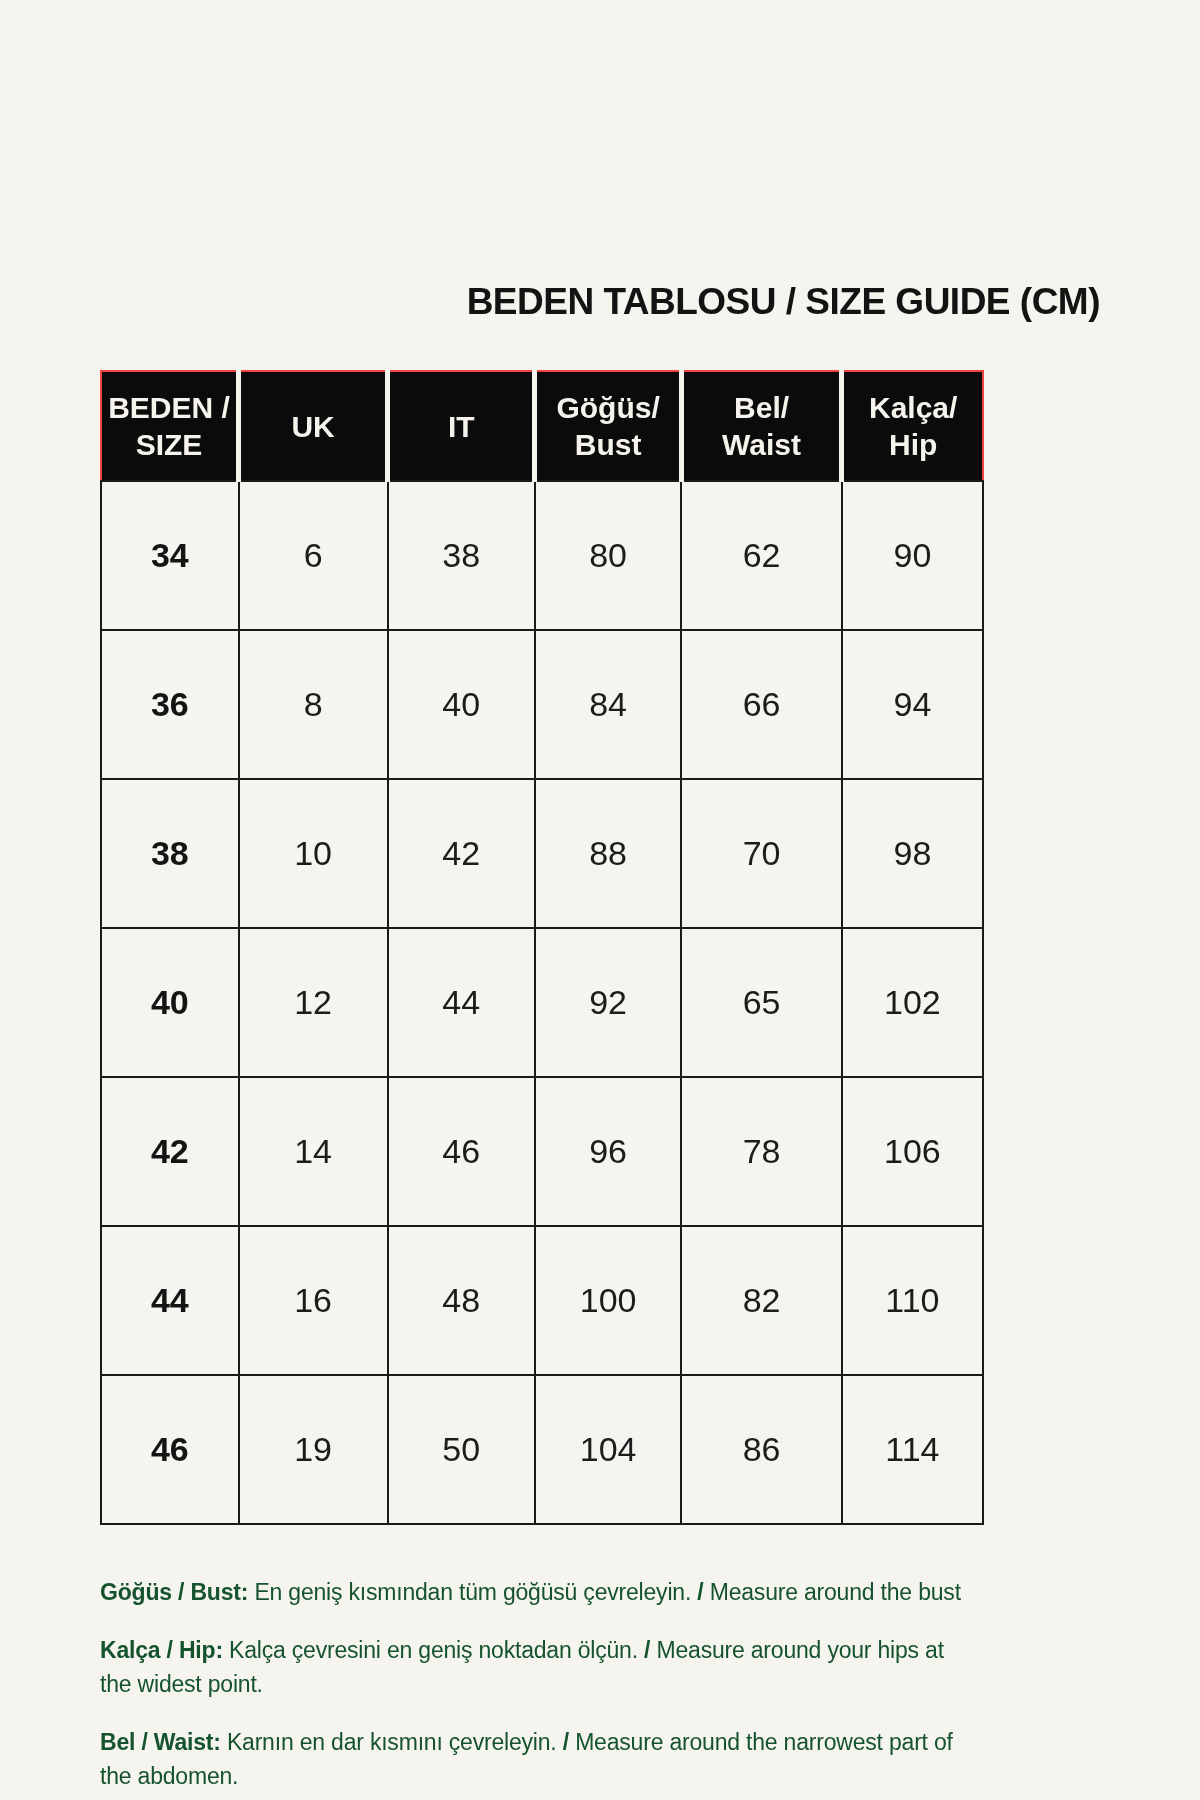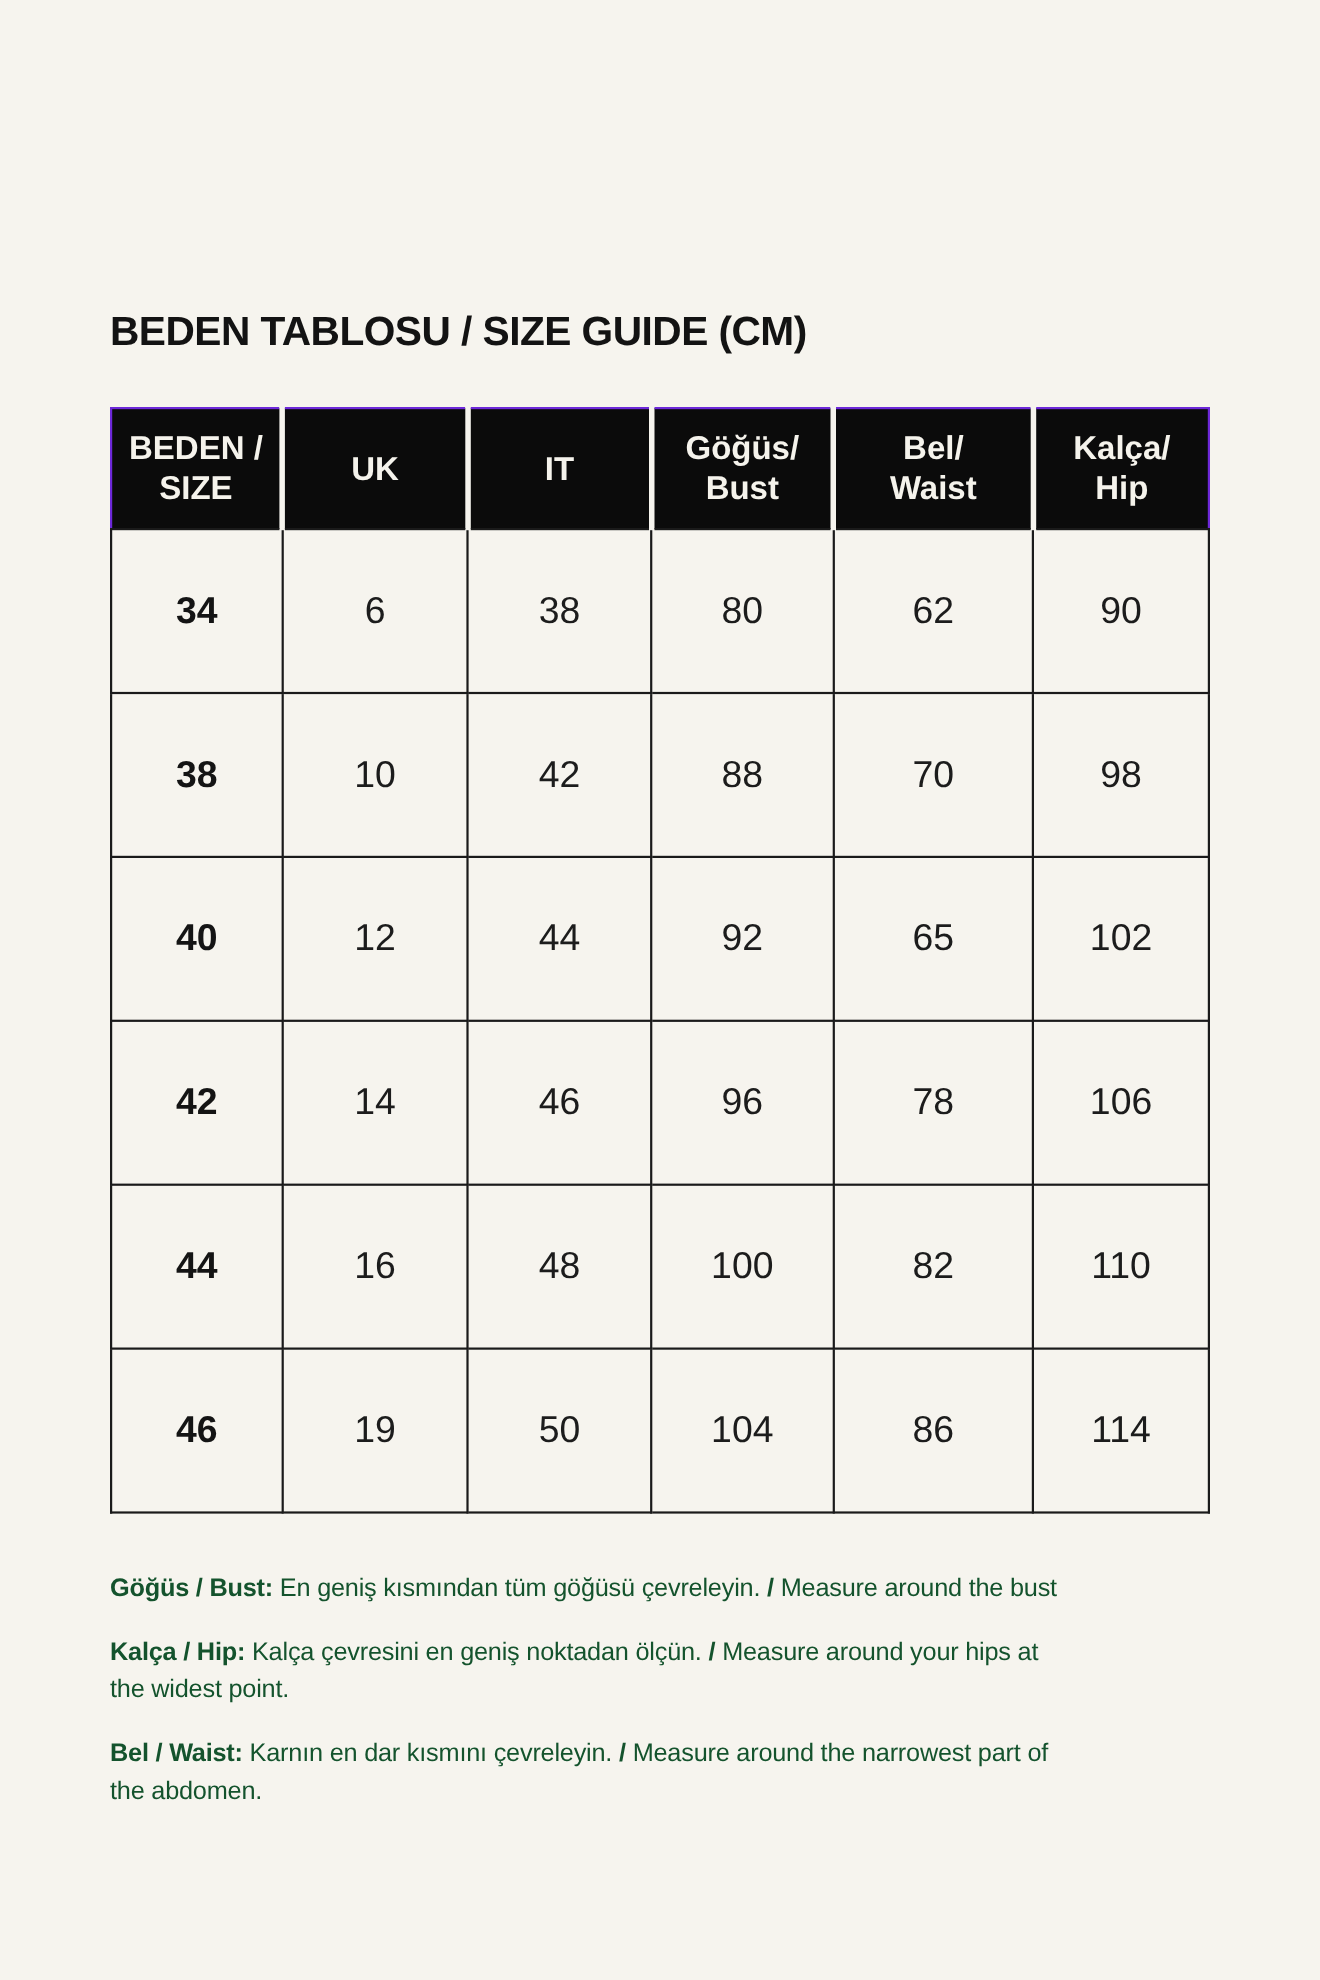--- a/index.html
+++ b/index.html
@@ -16,26 +16,27 @@
   .content {
     padding: 283px 100px 0 100px;
   }
   .page-title {
     margin: 0 0 50px 0;
     font-size: 37px;
     line-height: 37px;
     font-weight: 700;
     letter-spacing: -0.5px;
     color: #131313;
+    text-align: right;
   }
   table.size-table {
-    width: 1000px;
+    width: 884px;
     border-collapse: collapse;
     table-layout: fixed;
-    border: 2px solid #6d28d9;
+    border: 2px solid #ef4444;
   }
   .size-table th {
     background: #0b0b0b;
     color: #f5f3ec;
     font-weight: 700;
     font-size: 30px;
     line-height: 37px;
     height: 108px;
     text-align: center;
     vertical-align: middle;
@@ -117,20 +118,28 @@
     <tbody id="body-rows">
         <tr>
           <td class="size-col">34</td>
           <td>6</td>
           <td>38</td>
           <td>80</td>
           <td>62</td>
           <td>90</td>
         </tr>
         <tr>
+          <td class="size-col">36</td>
+          <td>8</td>
+          <td>40</td>
+          <td>84</td>
+          <td>66</td>
+          <td>94</td>
+        </tr>
+        <tr>
           <td class="size-col">38</td>
           <td>10</td>
           <td>42</td>
           <td>88</td>
           <td>70</td>
           <td>98</td>
         </tr>
         <tr>
           <td class="size-col">40</td>
           <td>12</td>

